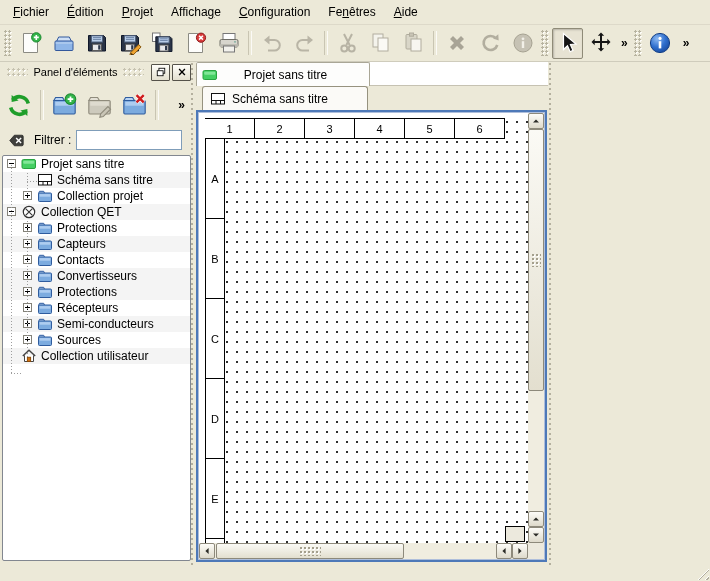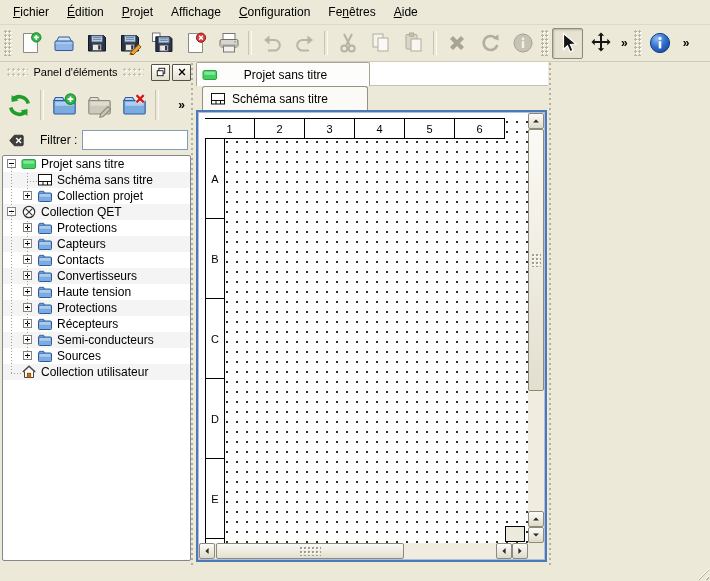--- a/index.html
+++ b/index.html
@@ -39,21 +39,21 @@
 
   
   #dock-left{left:0;width:193px;height:505px;}
   .panelbar{position:absolute;left:0;top:22px;width:100%;height:42px;display:flex;align-items:center;padding-left:2px;box-sizing:border-box;}
   .pbtn{width:35px;height:36px;display:flex;align-items:center;justify-content:center;}
   .pbtn svg{width:27px;height:27px;display:block;}
   .psep{width:2px;height:30px;margin:0 3px;border-left:1px solid #c9c5b2;border-right:1px solid #fbfaf6;}
   .filter-row{position:absolute;left:0;top:66px;width:100%;height:24px;display:flex;align-items:center;padding:0 4px;box-sizing:border-box;}
   .fbtn{width:24px;height:21px;display:flex;align-items:center;justify-content:center;}
   .fbtn svg{width:19px;height:17px;display:block;}
-  .filter-label{margin:0 5px 0 12px;}
+  .filter-label{margin:0 5px 0 6px;}
   .filter-input{width:106px;height:20px;border:1px solid #7f9db9;background:#fff;box-sizing:border-box;
                 font-family:"Liberation Sans",sans-serif;font-size:12px;padding:1px 3px;}
   .tree{position:absolute;left:2px;top:93px;width:187px;bottom:6px;background:#fff;
         border:1px solid #828790;border-radius:2px;overflow:hidden;}
   .tree-row{position:relative;height:16px;display:flex;align-items:center;}
   .tree-row.alt{background:#f4f4f4;}
   .expander{position:absolute;width:9px;height:9px;top:3px;}
   .expander svg{width:9px;height:9px;display:block;}
   .ticon{position:absolute;top:0;width:16px;height:16px;}
   .ticon svg{width:16px;height:16px;display:block;}
@@ -520,36 +520,20 @@
             </svg>
           </span>
           <span class="ticon" style="left: 34px;">
             <svg viewBox="0 0 16 16">
               <path d="M1.5 5.5l1-2.2h4.2l1 2.2z" fill="#b7d2f2" stroke="#2f5c9e"></path>
               <rect x="1.5" y="5" width="13" height="8.5" rx="1" fill="#7cabdf" stroke="#2f5c9e"></rect>
               <rect x="2.6" y="6.1" width="10.8" height="2.6" fill="#aecdf0"></rect>
             </svg>
           </span>
           <span class="tree-label" style="margin-left: 54px; text-align: center;">Convertisseurs</span>
-        </div>
-        <div class="tree-row">
-          <span class="expander" style="left: 20px;">
-            <svg viewBox="0 0 9 9">
-              <rect x=".5" y=".5" width="8" height="8" fill="#fff" stroke="#848279"></rect>
-              <path d="M2 4.5h5M4.5 2v5" stroke="#000" fill="none"></path>
-            </svg>
-          </span>
-          <span class="ticon" style="left: 34px;">
-            <svg viewBox="0 0 16 16">
-              <path d="M1.5 5.5l1-2.2h4.2l1 2.2z" fill="#b7d2f2" stroke="#2f5c9e"></path>
-              <rect x="1.5" y="5" width="13" height="8.5" rx="1" fill="#7cabdf" stroke="#2f5c9e"></rect>
-              <rect x="2.6" y="6.1" width="10.8" height="2.6" fill="#aecdf0"></rect>
-            </svg>
-          </span>
-          <span class="tree-label" style="margin-left: 54px;">Haute tension</span>
         </div>
         <div class="tree-row alt">
           <span class="expander" style="left: 20px;">
             <svg viewBox="0 0 9 9">
               <rect x=".5" y=".5" width="8" height="8" fill="#fff" stroke="#848279"></rect>
               <path d="M2 4.5h5M4.5 2v5" stroke="#000" fill="none"></path>
             </svg>
           </span>
           <span class="ticon" style="left: 34px;">
             <svg viewBox="0 0 16 16">

